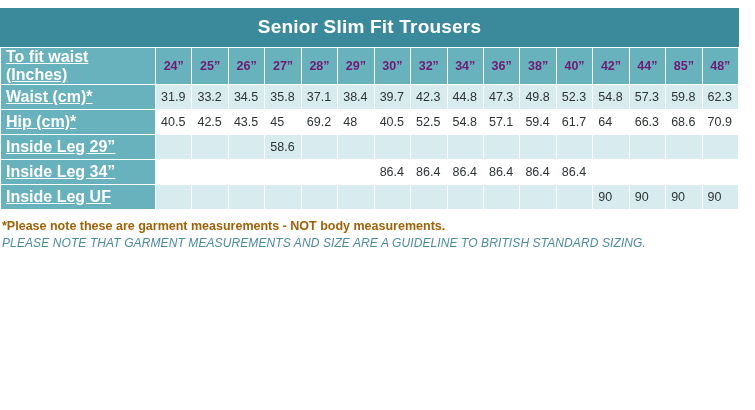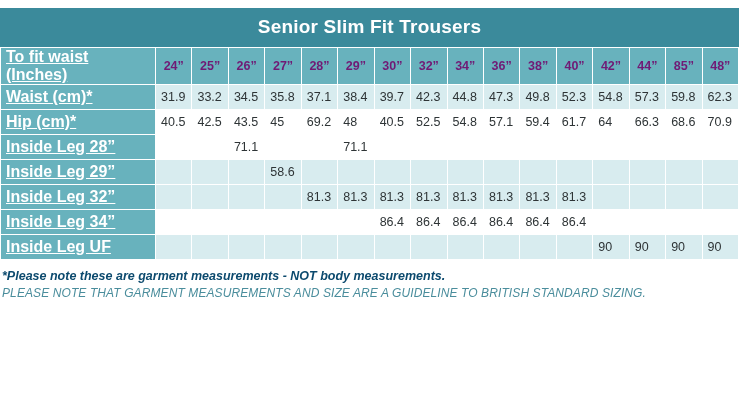--- a/index.html
+++ b/index.html
@@ -61,22 +61,21 @@
   tbody tr.hl td.cell{
     background:#d8ecef;
   }
   tbody tr.plain td.cell{
     background:#ffffff;
   }
   .note1{
     margin:9px 0 0 2px;
     font-size:12.5px;
     font-weight:bold;
-    font-style:italic;
-    color:#0c4a6e;
+    color:#a16207;
   }
   .note2{
     margin:3px 0 0 2px;
     font-size:12px;
     font-style:italic;
     color:#4a8d9c;
     letter-spacing:.1px;
   }
   col.first{width:155px;}
 </style>
@@ -142,72 +141,34 @@
           <td class="cell">52.5</td>
           <td class="cell">54.8</td>
           <td class="cell">57.1</td>
           <td class="cell">59.4</td>
           <td class="cell">61.7</td>
           <td class="cell">64</td>
           <td class="cell">66.3</td>
           <td class="cell">68.6</td>
           <td class="cell">70.9</td>
         </tr>
-        <tr class="plain">
-          <th class="rowhead">Inside Leg 28”</th>
-          <td class="cell"></td>
-          <td class="cell"></td>
-          <td class="cell">71.1</td>
-          <td class="cell"></td>
-          <td class="cell"></td>
-          <td class="cell">71.1</td>
-          <td class="cell"></td>
-          <td class="cell"></td>
-          <td class="cell"></td>
-          <td class="cell"></td>
-          <td class="cell"></td>
-          <td class="cell"></td>
-          <td class="cell"></td>
-          <td class="cell"></td>
-          <td class="cell"></td>
-          <td class="cell"></td>
-        </tr>
         <tr class="hl">
           <th class="rowhead">Inside Leg 29”</th>
           <td class="cell"></td>
           <td class="cell"></td>
           <td class="cell"></td>
           <td class="cell">58.6</td>
           <td class="cell"></td>
           <td class="cell"></td>
           <td class="cell"></td>
           <td class="cell"></td>
           <td class="cell"></td>
           <td class="cell"></td>
           <td class="cell"></td>
           <td class="cell"></td>
-          <td class="cell"></td>
-          <td class="cell"></td>
-          <td class="cell"></td>
-          <td class="cell"></td>
-        </tr>
-        <tr class="hl">
-          <th class="rowhead">Inside Leg 32”</th>
-          <td class="cell"></td>
-          <td class="cell"></td>
-          <td class="cell"></td>
-          <td class="cell"></td>
-          <td class="cell">81.3</td>
-          <td class="cell">81.3</td>
-          <td class="cell">81.3</td>
-          <td class="cell">81.3</td>
-          <td class="cell">81.3</td>
-          <td class="cell">81.3</td>
-          <td class="cell">81.3</td>
-          <td class="cell">81.3</td>
           <td class="cell"></td>
           <td class="cell"></td>
           <td class="cell"></td>
           <td class="cell"></td>
         </tr>
         <tr class="plain">
           <th class="rowhead">Inside Leg 34”</th>
           <td class="cell"></td>
           <td class="cell"></td>
           <td class="cell"></td>

